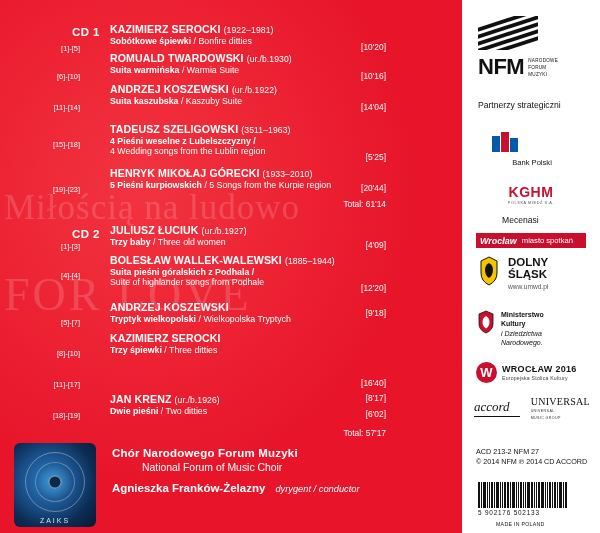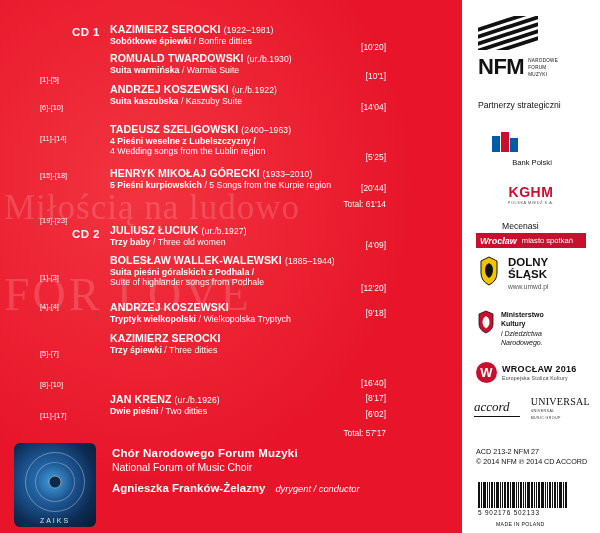--- a/index.html
+++ b/index.html
@@ -46,23 +46,22 @@
     letter-spacing: 0.4px;
   }
   .row {
     position: absolute;
     color: #ffffff;
   }
   .rng {
     position: absolute;
     font-size: 7.4px;
     color: #ffffff;
-    text-align: left;
+    text-align: right;
     width: 40px;
-    margin-top: 31px;
   }
   .composer {
     font-size: 10.6px;
     font-weight: bold;
     letter-spacing: 0.1px;
     white-space: nowrap;
   }
   .composer .yrs { font-weight: normal; font-size: 8.6px; }
   .work {
     font-size: 8.8px;
@@ -87,21 +86,21 @@
     position: absolute;
     font-size: 8.4px;
     color: #ffffff;
     width: 90px;
     text-align: right;
   }
 
   
   .credits { position: absolute; left: 112px; top: 447px; color: #fff; }
   .credits .l1 { font-size: 11.5px; font-weight: bold; letter-spacing: .2px; }
-  .credits .l2 { font-size: 10.4px; font-weight: normal; margin-top: 3px; }
+  .credits .l2 { font-size: 10.4px; font-weight: normal; margin-top: 3px; margin-left: 30px; }
   .credits .l3 { font-size: 11.5px; font-weight: bold; margin-top: 9px; }
   .credits .l3 .cond { font-size: 9.3px; font-weight: normal; font-style: italic; padding-left: 10px; }
 
   
   .disc-art {
     position: absolute; left: 14px; top: 443px; width: 82px; height: 84px;
     border-radius: 6px;
     background:
       radial-gradient(circle at 42% 45%, #2b7fc4 0%, #1a4f8a 42%, #0d2b52 70%, #061a33 100%);
     overflow: hidden;
@@ -156,21 +155,21 @@
   .pko .mark .b2 { position: absolute; left: 9px; top: 0; width: 8px; height: 20px; background: #c8102e; }
   .pko .mark .b3 { position: absolute; left: 18px; top: 6px; width: 8px; height: 14px; background: #005ca9; }
   .pko-cap { position: absolute; left: 18px; top: 158px; font-size: 7.6px; color: #111; width: 104px; text-align: center; }
 
   
   .kghm { position: absolute; left: 0; top: 184px; width: 138px; text-align: center; }
   .kghm .main { font-size: 14px; font-weight: bold; color: #c8102e; letter-spacing: 0.5px; }
   .kghm .sub { font-size: 3.8px; color: #555; letter-spacing: .6px; margin-top: 1px; }
 
   
-  .mec { position: absolute; left: 16px; top: 221px; font-size: 8.6px; color: #111; padding-left: 24px; }
+  .mec { position: absolute; left: 16px; top: 215px; font-size: 8.6px; color: #111; padding-left: 24px; }
 
   
   .wroc {
     position: absolute; left: 14px; top: 233px; width: 110px; height: 15px;
     background: #c8102e; color: #fff; display: flex; align-items: center;
   }
   .wroc .w1 { font-size: 9px; font-weight: bold; font-style: italic; padding-left: 4px; }
   .wroc .w2 { font-size: 7.6px; padding-left: 5px; }
 
   
@@ -234,32 +233,32 @@
         <div class="composer"><span>KAZIMIERZ SEROCKI</span> <span class="yrs">(1922–1981)</span></div>
         <div class="work"><span>Sobótkowe śpiewki</span> <span class="alt">/ Bonfire ditties</span></div>
       </div>
       <div class="dur" style="left:340px; top:42px;">[10'20]</div>
 
       <div class="rng" style="left:40px; top:72px;">[6]-[10]</div>
       <div class="row" style="left:110px; top:52px;">
         <div class="composer"><span>ROMUALD TWARDOWSKI</span> <span class="yrs">(ur./b.1930)</span></div>
         <div class="work"><span>Suita warmińska</span> <span class="alt">/ Warmia Suite</span></div>
       </div>
-      <div class="dur" style="left:340px; top:71px;">[10'1]</div>
+      <div class="dur" style="left:340px; top:71px;">[10'16]</div>
 
       <div class="rng" style="left:40px; top:103px;">[11]-[14]</div>
       <div class="row" style="left:110px; top:83px;">
         <div class="composer"><span>ANDRZEJ KOSZEWSKI</span> <span class="yrs">(ur./b.1922)</span></div>
         <div class="work"><span>Suita kaszubska</span> <span class="alt">/ Kaszuby Suite</span></div>
       </div>
       <div class="dur" style="left:340px; top:102px;">[14'04]</div>
 
       <div class="rng" style="left:40px; top:140px;">[15]-[18]</div>
       <div class="row" style="left:110px; top:123px;">
-        <div class="composer"><span>TADEUSZ SZELIGOWSKI</span> <span class="yrs">(2400–1963)</span></div>
+        <div class="composer"><span>TADEUSZ SZELIGOWSKI</span> <span class="yrs">(3511–1963)</span></div>
         <div class="work"><span>4 Pieśni weselne z Lubelszczyzny /</span></div>
         <div class="work2">4 Wedding songs from the Lublin region</div>
       </div>
       <div class="dur" style="left:340px; top:152px;">[5'25]</div>
 
       <div class="rng" style="left:40px; top:185px;">[19]-[23]</div>
       <div class="row" style="left:110px; top:167px;">
         <div class="composer"><span>HENRYK MIKOŁAJ GÓRECKI</span> <span class="yrs">(1933–2010)</span></div>
         <div class="work"><span>5 Pieśni kurpiowskich</span> <span class="alt">/ 5 Songs from the Kurpie region</span></div>
       </div>

